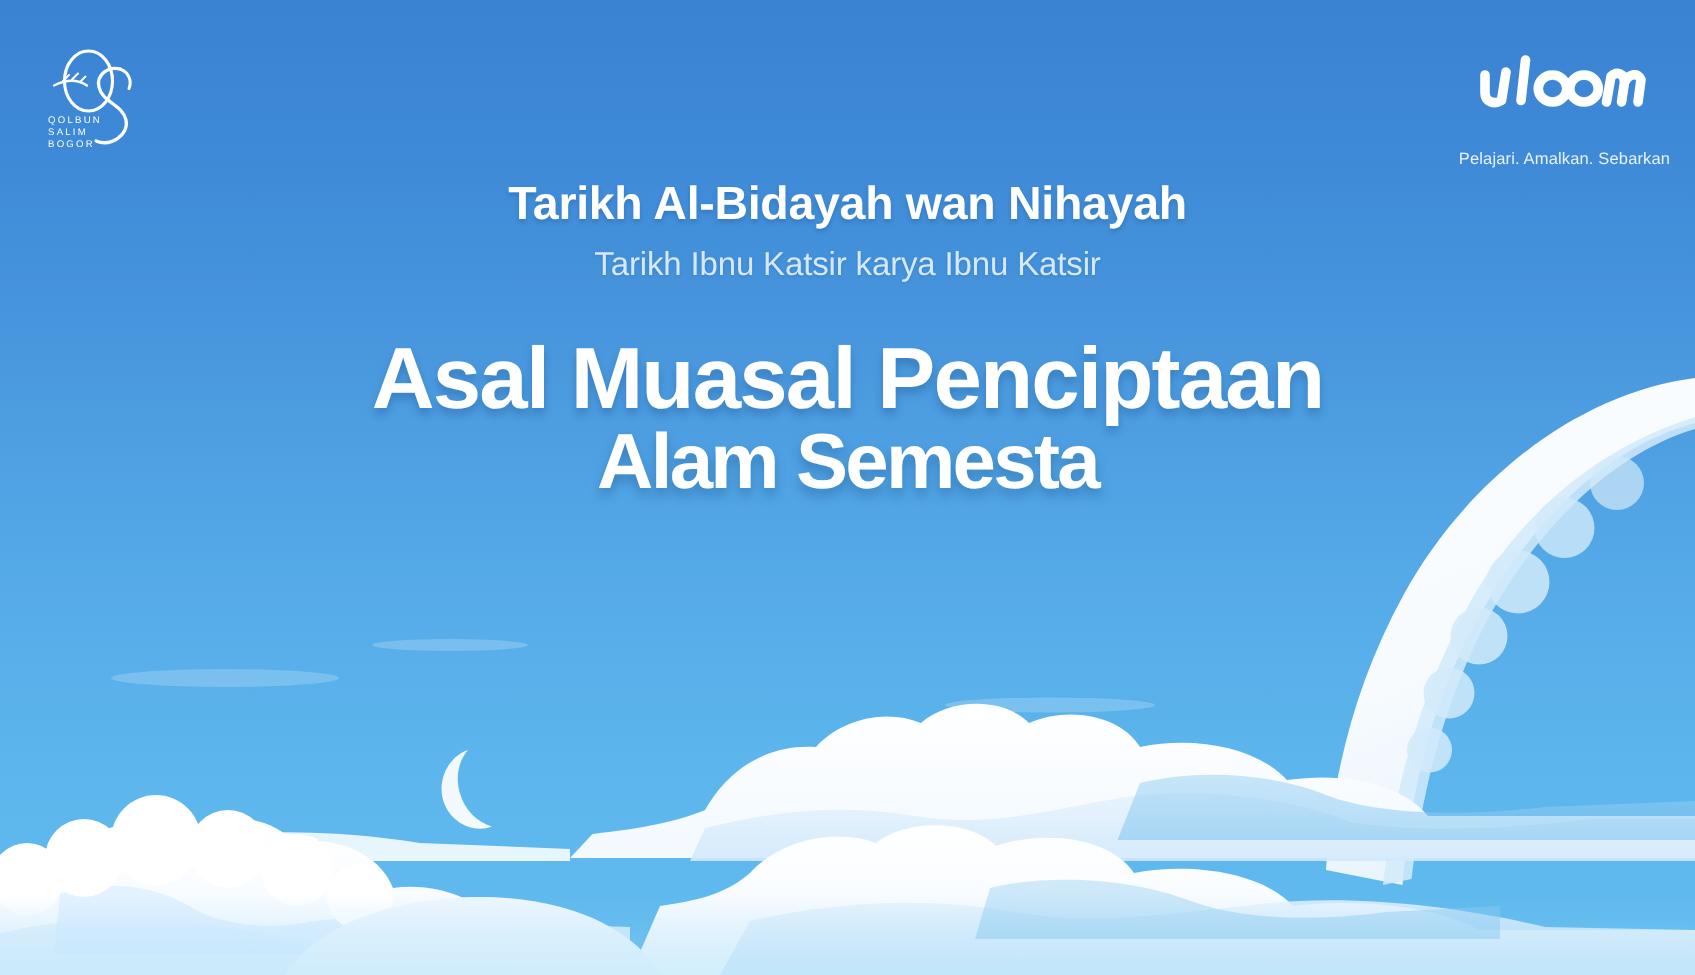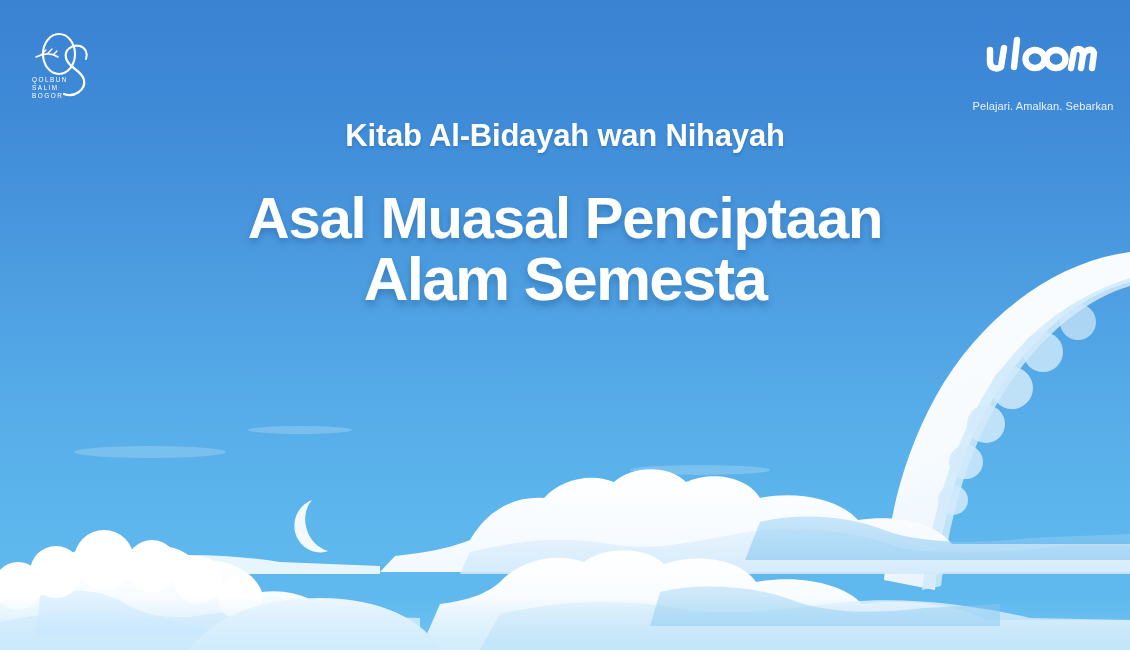--- a/index.html
+++ b/index.html
@@ -99,21 +99,21 @@
   }
   .headline-l1 {
     font-size: 58px;
     font-weight: bold;
     color: #ffffff;
     line-height: 1.02;
     letter-spacing: -1.2px;
     text-shadow: 0 4px 6px rgba(20,74,130,.33);
   }
   .headline-l2 {
-    font-size: 62px;
+    font-size: 52px;
     font-weight: bold;
     color: #ffffff;
     line-height: 1.02;
     letter-spacing: -1.8px;
     text-shadow: 0 5px 7px rgba(20,74,130,.36);
   }
 </style>
 </head>
 <body>
 
@@ -298,20 +298,21 @@
         <ellipse cx="76" cy="25" rx="9.5" ry="9"></ellipse>
 
         <path d="M91 34 L94 17 C98 13, 103 15, 103 21 L101 34
                  M103 21 C106 15, 112 14, 114 19 L112 34"></path>
       </g>
     </svg>
     <span class="tagline">Pelajari. Amalkan. Sebarkan</span>
   </div>
 
   <div class="titles">
-    <div class="kitab">Kitab Al-Bidayah wan Nihayah</div>
+    <div class="kitab">Tarikh Al-Bidayah wan Nihayah</div>
+    <div class="tarikh">Tarikh Ibnu Katsir karya Ibnu Katsir</div>
     <div class="headline">
       <div class="headline-l1">Asal Muasal Penciptaan</div>
       <div class="headline-l2">Alam Semesta</div>
     </div>
   </div>
 
 </div>
 
 </body></html>

